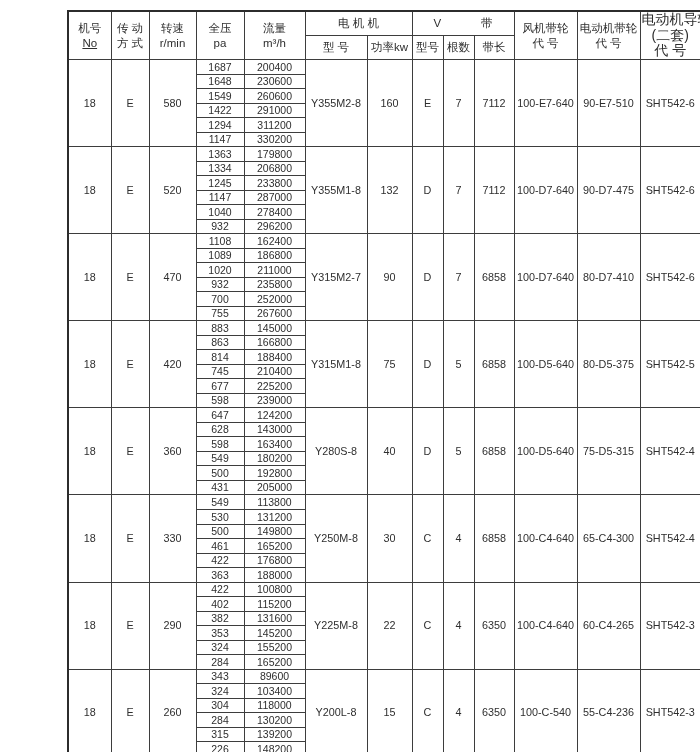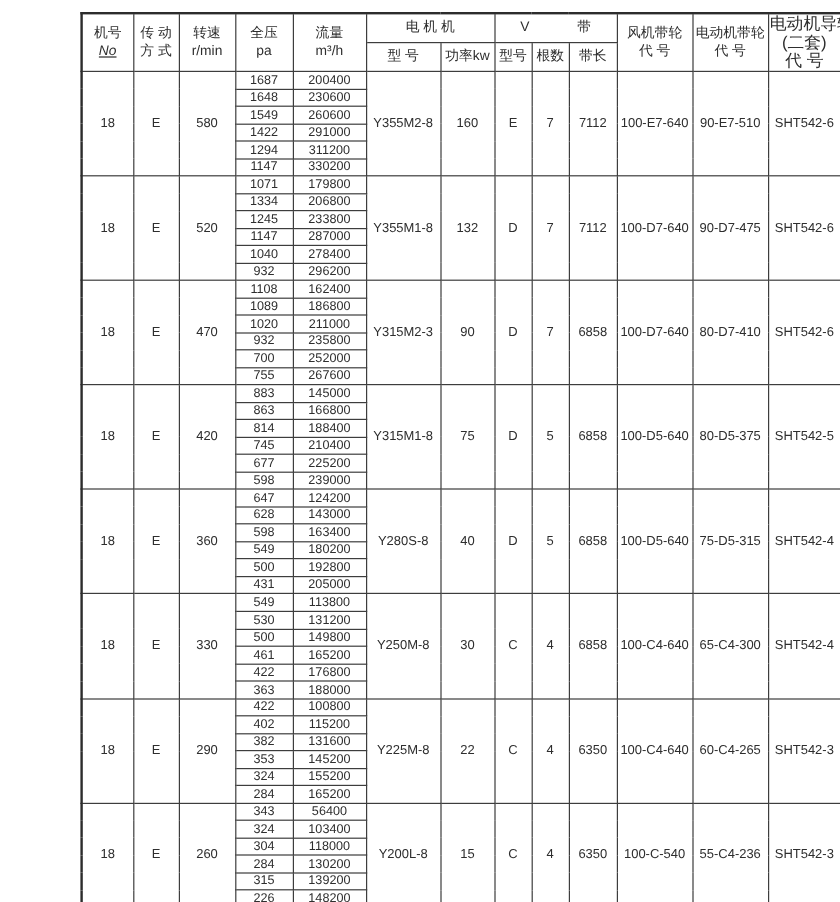--- a/index.html
+++ b/index.html
@@ -23,21 +23,21 @@
     vertical-align: middle;
     color: #2e2e2e;
     font-weight: normal;
     overflow: hidden;
     white-space: nowrap;
     padding: 0 1px;
   }
   thead th { font-size: 11.5px; line-height: 1.3; height: 20px; }
   thead .two-line div { line-height: 15px; }
   thead .rail-head { font-size: 14px; line-height: 1.12; }
-  .u { text-decoration: underline; text-underline-offset: 1px; font-style: italic; }
+  .u { text-decoration: underline; text-underline-offset: 1px; }
   .spread {
     display: flex;
     justify-content: space-around;
     align-items: center;
     width: 100%;
   }
   tbody tr { height: 14.52px; }
   tbody td { font-size: 10.5px; line-height: 1; }
   td[rowspan] { font-size: 10.8px; }
 </style>
@@ -145,21 +145,21 @@
           <td>311200</td>
         </tr>
         <tr>
           <td>1147</td>
           <td>330200</td>
         </tr>
         <tr>
           <td rowspan="6">18</td>
           <td rowspan="6">E</td>
           <td rowspan="6">520</td>
-          <td>1071</td>
+          <td>1363</td>
           <td>179800</td>
           <td rowspan="6">Y355M1-8</td>
           <td rowspan="6">132</td>
           <td rowspan="6">D</td>
           <td rowspan="6">7</td>
           <td rowspan="6">7112</td>
           <td rowspan="6">100-D7-640</td>
           <td rowspan="6">90-D7-475</td>
           <td rowspan="6">SHT542-6</td>
         </tr>
@@ -182,21 +182,21 @@
         <tr>
           <td>932</td>
           <td>296200</td>
         </tr>
         <tr>
           <td rowspan="6">18</td>
           <td rowspan="6">E</td>
           <td rowspan="6">470</td>
           <td>1108</td>
           <td>162400</td>
-          <td rowspan="6">Y315M2-3</td>
+          <td rowspan="6">Y315M2-7</td>
           <td rowspan="6">90</td>
           <td rowspan="6">D</td>
           <td rowspan="6">7</td>
           <td rowspan="6">6858</td>
           <td rowspan="6">100-D7-640</td>
           <td rowspan="6">80-D7-410</td>
           <td rowspan="6">SHT542-6</td>
         </tr>
         <tr>
           <td>1089</td>
@@ -356,21 +356,21 @@
         </tr>
         <tr>
           <td>284</td>
           <td>165200</td>
         </tr>
         <tr>
           <td rowspan="6">18</td>
           <td rowspan="6">E</td>
           <td rowspan="6">260</td>
           <td>343</td>
-          <td>56400</td>
+          <td>89600</td>
           <td rowspan="6">Y200L-8</td>
           <td rowspan="6">15</td>
           <td rowspan="6">C</td>
           <td rowspan="6">4</td>
           <td rowspan="6">6350</td>
           <td rowspan="6">100-C-540</td>
           <td rowspan="6">55-C4-236</td>
           <td rowspan="6">SHT542-3</td>
         </tr>
         <tr>

